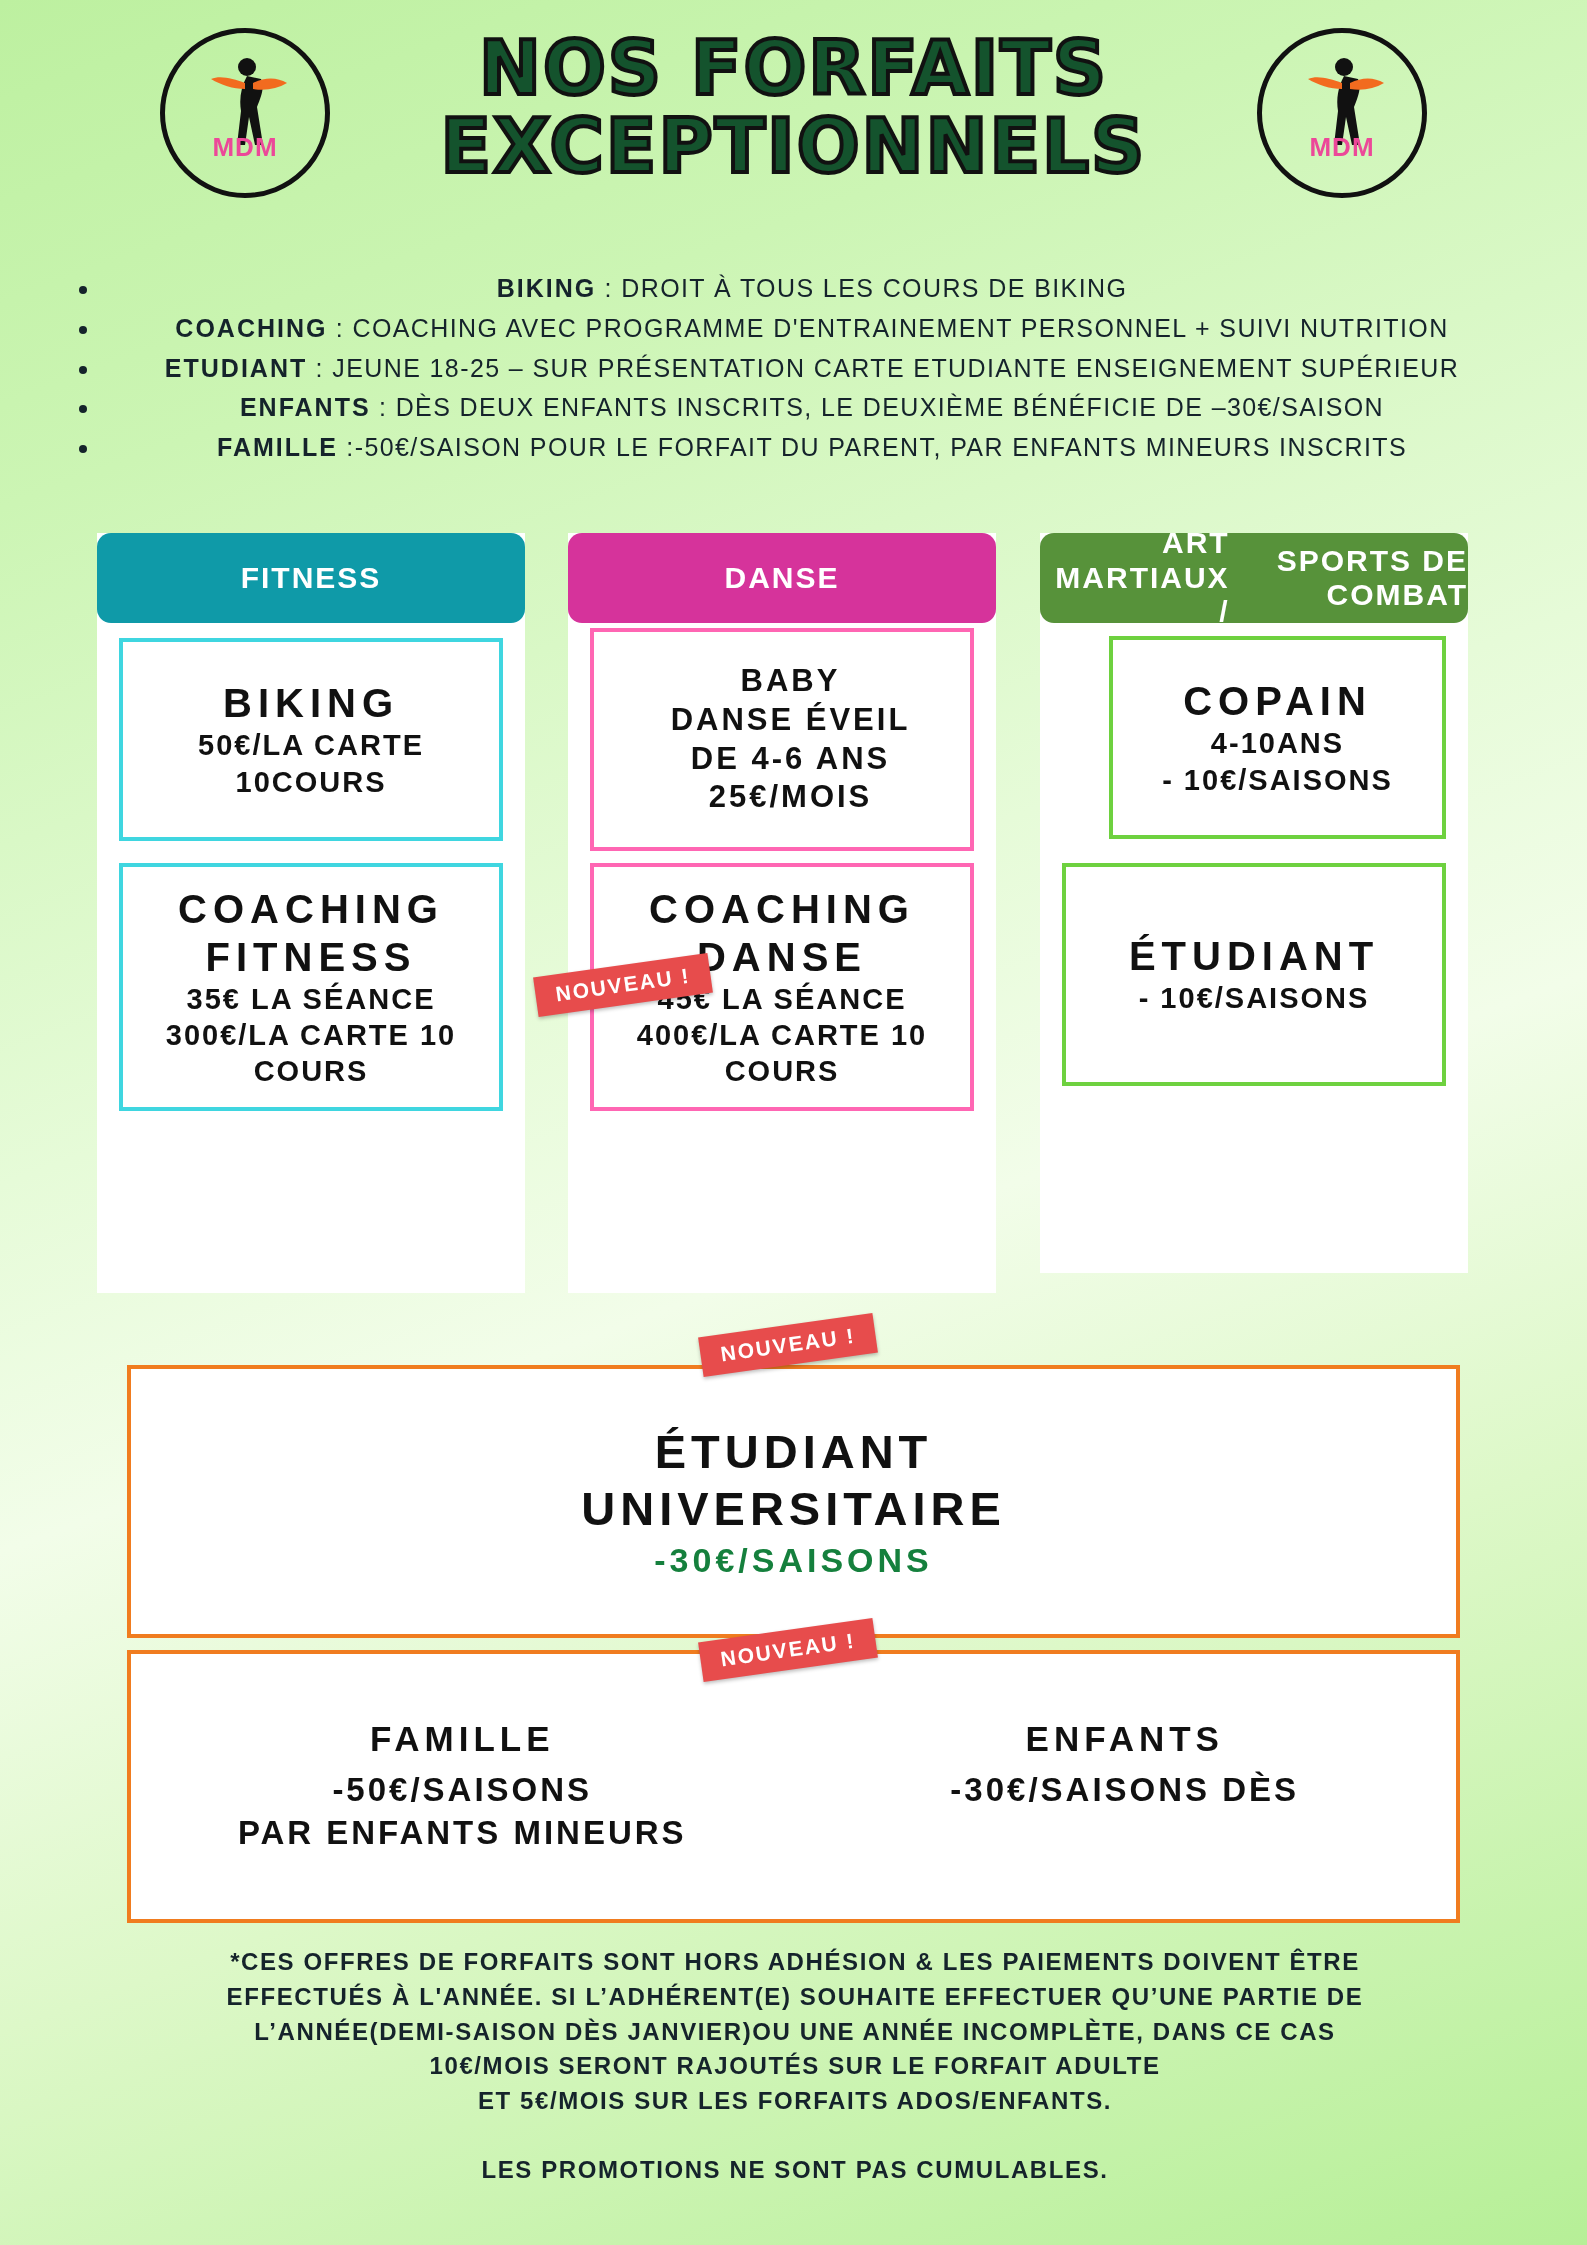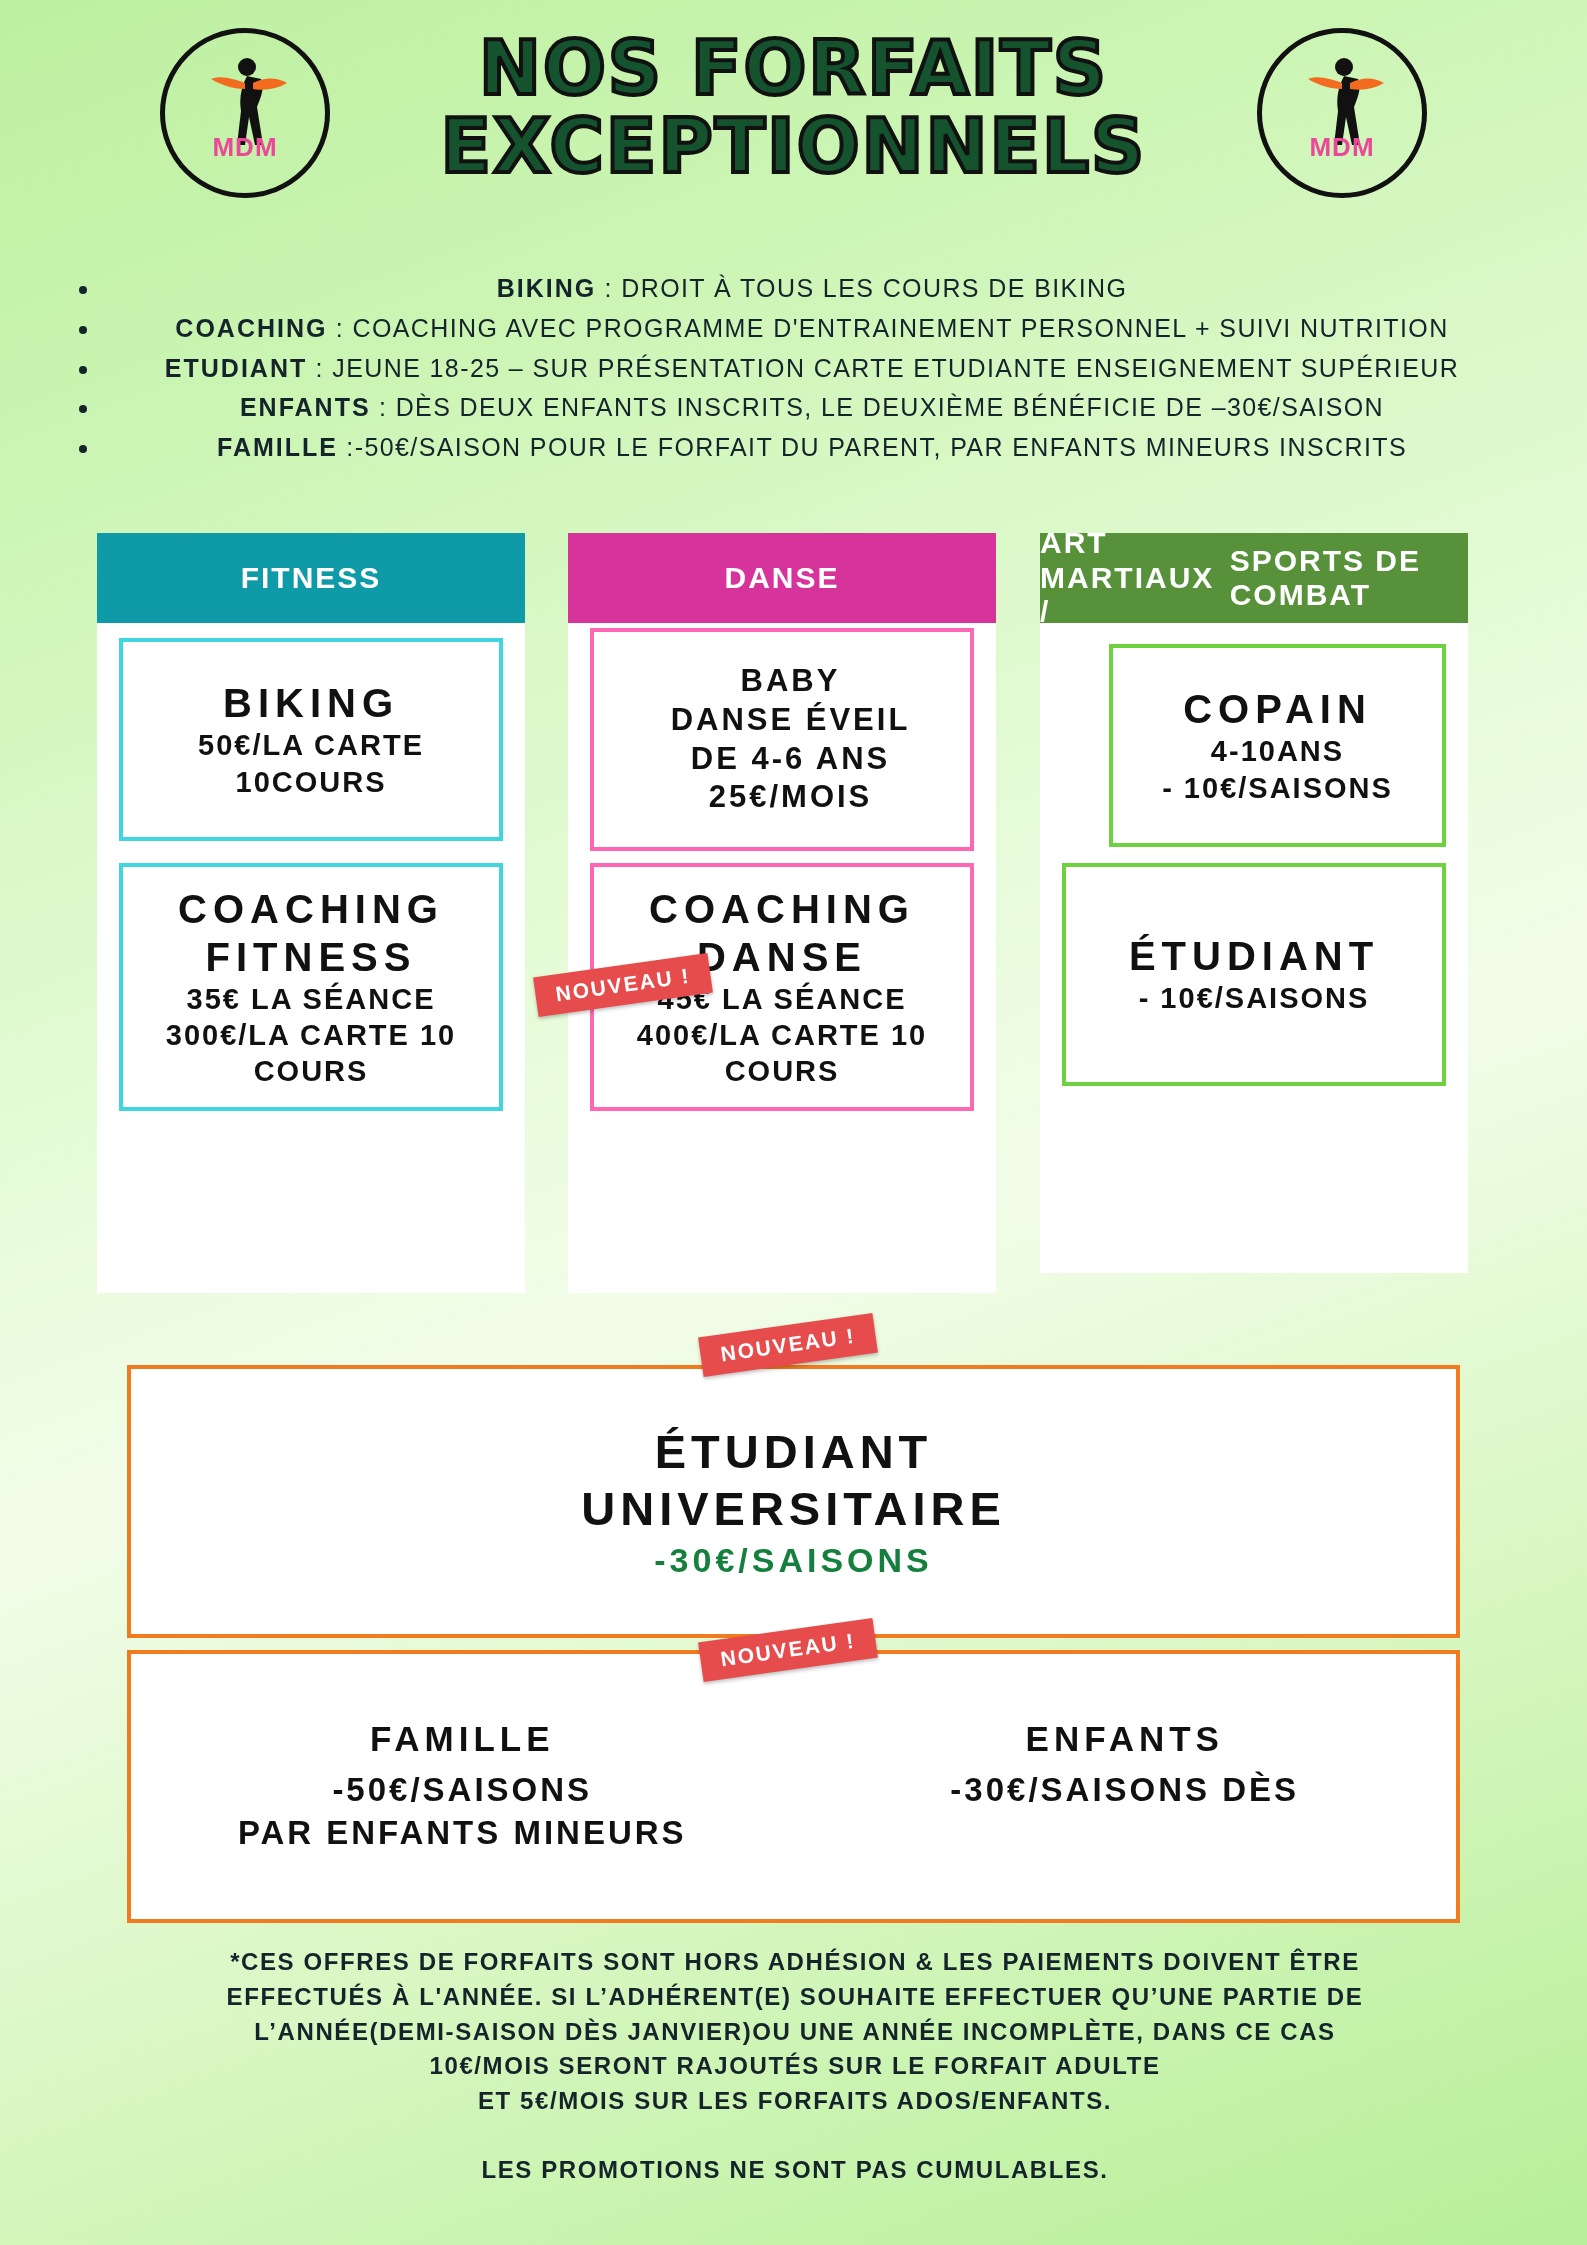--- a/index.html
+++ b/index.html
@@ -55,21 +55,21 @@
   
   .cols{position:absolute;left:0;right:0;top:533px;height:770px;}
   .col{
     position:absolute;top:0;background:#ffffff;width:428px;
   }
   .col.c1{left:97px;height:760px;}
   .col.c2{left:568px;height:760px;}
   .col.c3{left:1040px;height:740px;}
   .col-head{
     height:90px;display:flex;align-items:center;justify-content:center;
-    color:#fff;font-size:30px;font-weight:bold;letter-spacing:2px;text-align:left;line-height:1.15;
+    color:#fff;font-size:30px;font-weight:bold;letter-spacing:2px;text-align:right;line-height:1.15;border-radius:14px;
   }
   .card{
     position:absolute;left:22px;right:22px;background:#fff;
     display:flex;flex-direction:column;align-items:center;justify-content:center;
     text-align:center;
   }
   .card .big{
     font-size:40px;font-weight:bold;letter-spacing:6px;color:#111;line-height:1.2;
   }
   .card .med{
@@ -194,21 +194,21 @@
           <div class="sm">400€/LA CARTE 10</div>
           <div class="sm">COURS</div>
         </div>
       </div>
       <div class="col c3">
         <div class="col-head" style="background: rgb(87, 146, 58);">
           <span>ART MARTIAUX /</span>
           <br>
           <span>SPORTS DE COMBAT</span>
         </div>
-        <div class="card" style="border: 4px solid rgb(110, 209, 63); top: 111px; height: 195px; margin-left: 47px;">
+        <div class="card" style="border: 4px solid rgb(110, 209, 63); top: 103px; height: 195px; margin-left: 47px;">
           <div class="big">COPAIN</div>
           <div class="sm">4-10ANS</div>
           <div class="sm">- 10€/SAISONS</div>
         </div>
         <div class="card" style="border: 4px solid rgb(110, 209, 63); top: 330px; height: 215px;">
           <div class="big">ÉTUDIANT</div>
           <div class="sm">- 10€/SAISONS</div>
         </div>
       </div>
     </div>

